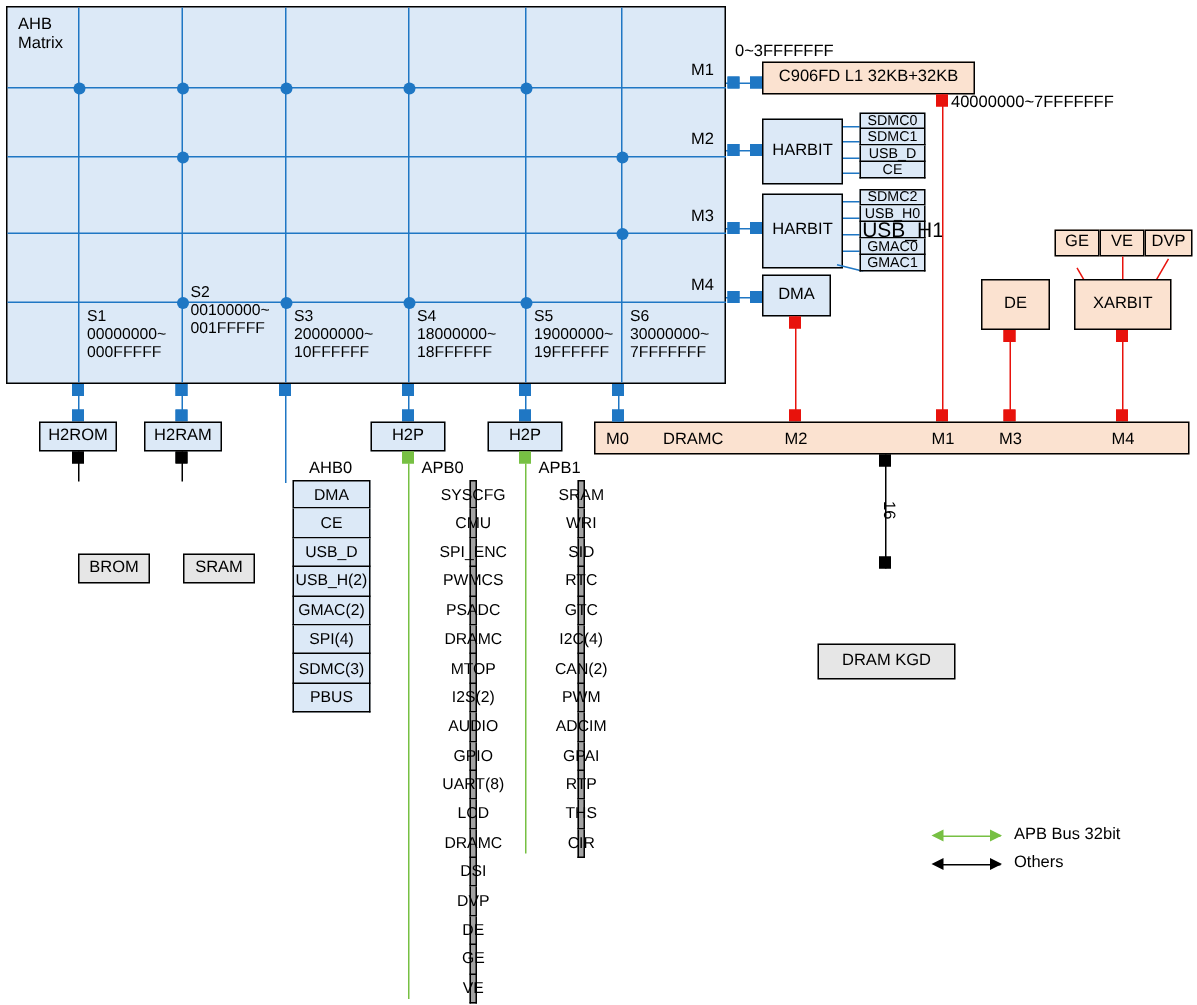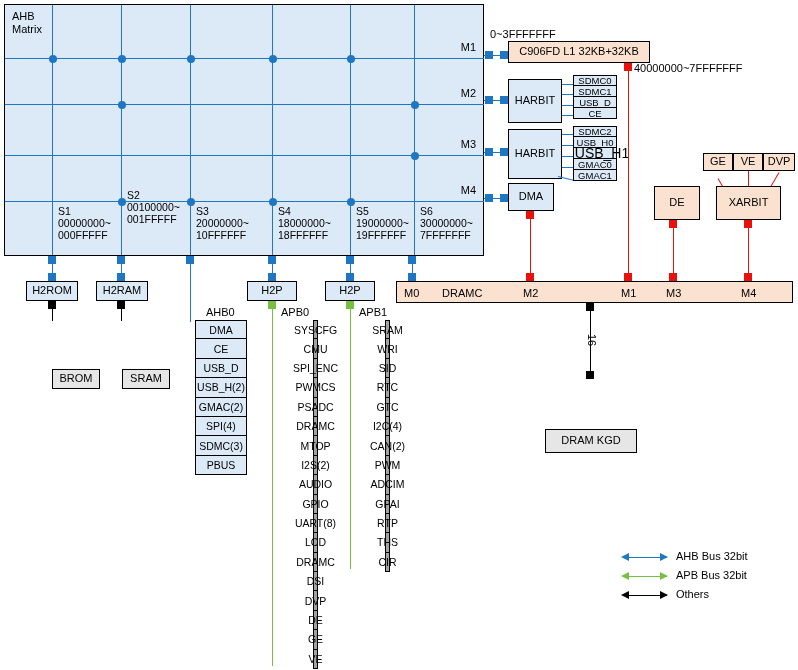--- a/index.html
+++ b/index.html
@@ -345,26 +345,20 @@
       <div class="stack-cell green">PWM</div>
       <div class="stack-cell green">ADCIM</div>
       <div class="stack-cell green">GPAI</div>
       <div class="stack-cell green">RTP</div>
       <div class="stack-cell green">THS</div>
       <div class="stack-cell green">CIR</div>
     </div>
 
   <div class="abs" id="legend" style="left:612px; top:548px; width:180px;">
       <div style="position: relative; height: 19px;">
-        <div class="abs hline" style="left: 13px; top: 9px; width: 42px; border-top-color: rgb(31, 119, 196);"></div>
-        <div class="abs ah ah-l" style="left: 9px; top: 5px; border-right-color: rgb(31, 119, 196);"></div>
-        <div class="abs ah ah-r" style="left: 48px; top: 5px; border-left-color: rgb(31, 119, 196);"></div>
-        <div class="abs legend-txt" style="left: 64px; top: 2px;">AHB Bus 32bit</div>
-      </div>
-      <div style="position: relative; height: 19px;">
         <div class="abs hline" style="left: 13px; top: 9px; width: 42px; border-top-color: rgb(119, 192, 67);"></div>
         <div class="abs ah ah-l" style="left: 9px; top: 5px; border-right-color: rgb(119, 192, 67);"></div>
         <div class="abs ah ah-r" style="left: 48px; top: 5px; border-left-color: rgb(119, 192, 67);"></div>
         <div class="abs legend-txt" style="left: 64px; top: 2px;">APB Bus 32bit</div>
       </div>
       <div style="position: relative; height: 19px;">
         <div class="abs hline" style="left: 13px; top: 9px; width: 42px; border-top-color: rgb(0, 0, 0);"></div>
         <div class="abs ah ah-l" style="left: 9px; top: 5px; border-right-color: rgb(0, 0, 0);"></div>
         <div class="abs ah ah-r" style="left: 48px; top: 5px; border-left-color: rgb(0, 0, 0);"></div>
         <div class="abs legend-txt" style="left: 64px; top: 2px;">Others</div>

